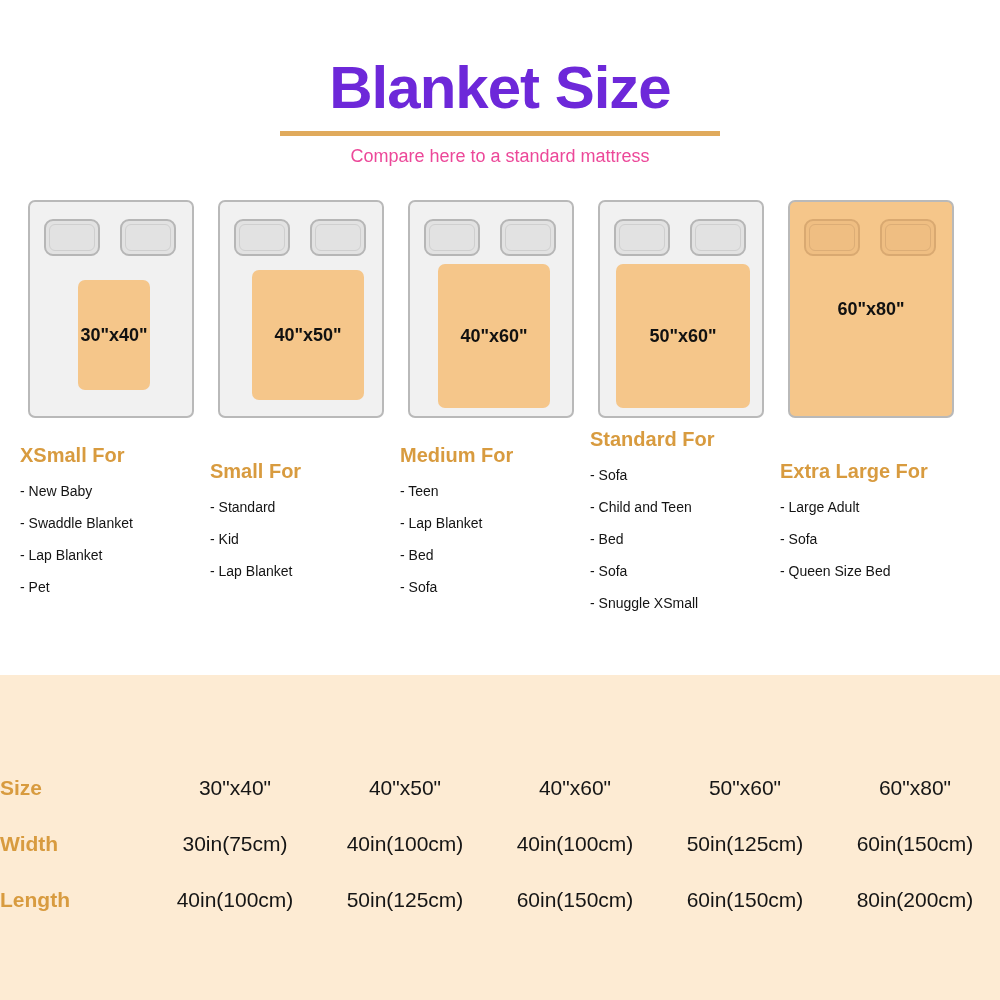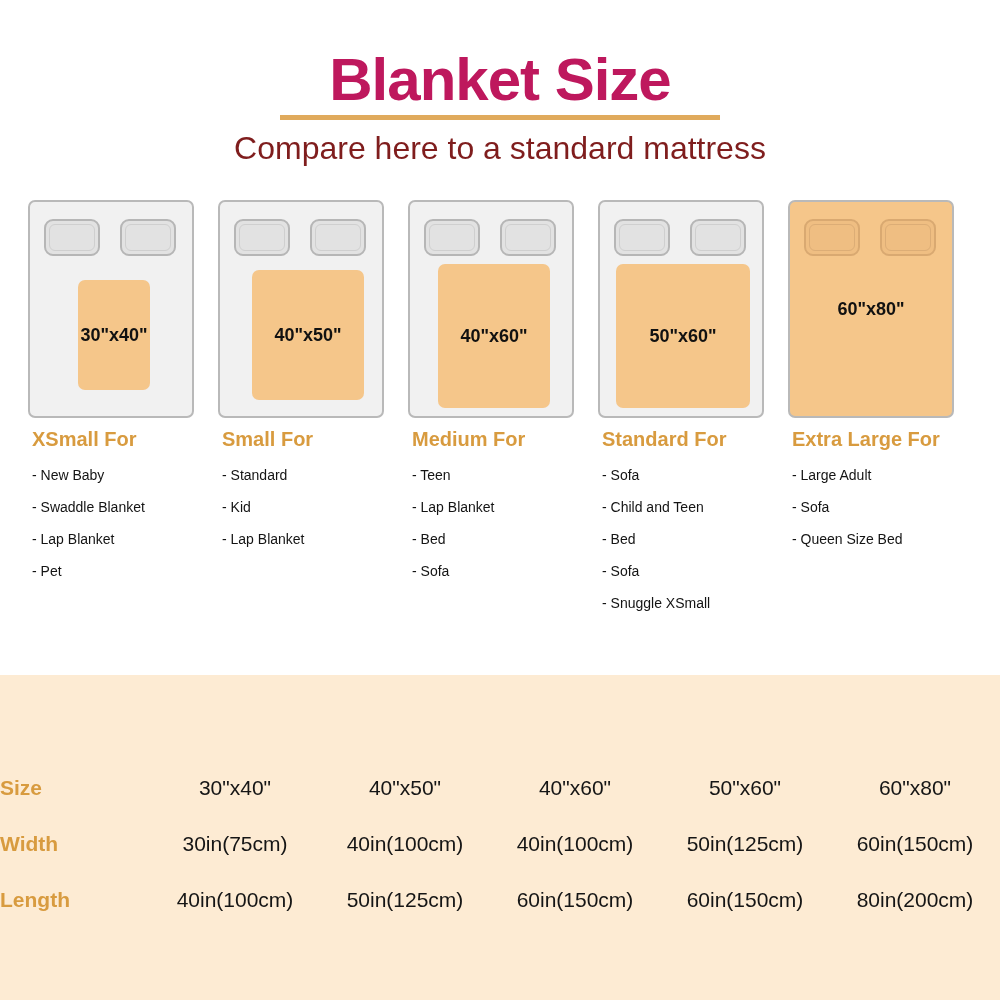--- a/index.html
+++ b/index.html
@@ -21,41 +21,41 @@
   }
 
   
   .header {
     position: absolute;
     top: 0; left: 0;
     width: 1000px;
     text-align: center;
   }
   .title {
-    margin: 0;
+    margin: 8px;
     padding-top: 48px;
     font-size: 60px;
     font-weight: bold;
-    color: #be185d;
+    color: #6d28d9;
     letter-spacing: -1px;
     line-height: 1.05;
     display: inline-block;
   }
   .title-wrap { display: block; }
   .title-underline {
     display: block;
     width: 440px;
     height: 5px;
     background: #e0aa5c;
     margin: 4px auto 0 auto;
   }
   .subtitle {
     margin: 10px 0 0 0;
-    font-size: 32px;
-    color: #7f1d1d;
+    font-size: 18px;
+    color: #ec4899;
     font-weight: normal;
   }
 
   
   .beds-row {
     position: absolute;
     top: 200px;
     left: 0;
     width: 1000px;
     height: 220px;
@@ -129,23 +129,24 @@
   .bed.full-cover .blanket {
     background: transparent;
   }
 
   
   .cols {
     position: absolute;
     top: 428px;
     left: 0;
     width: 1000px;
-    padding-left: 32px;
+    padding-left: 20px;
     box-sizing: border-box;
     display: flex;
+    align-items: center;
   }
   .col {
     width: 190px;
     margin-right: 0px;
   }
   .col-heading {
     font-size: 20px;
     font-weight: bold;
     color: #d89b3f;
     margin-bottom: 16px;

